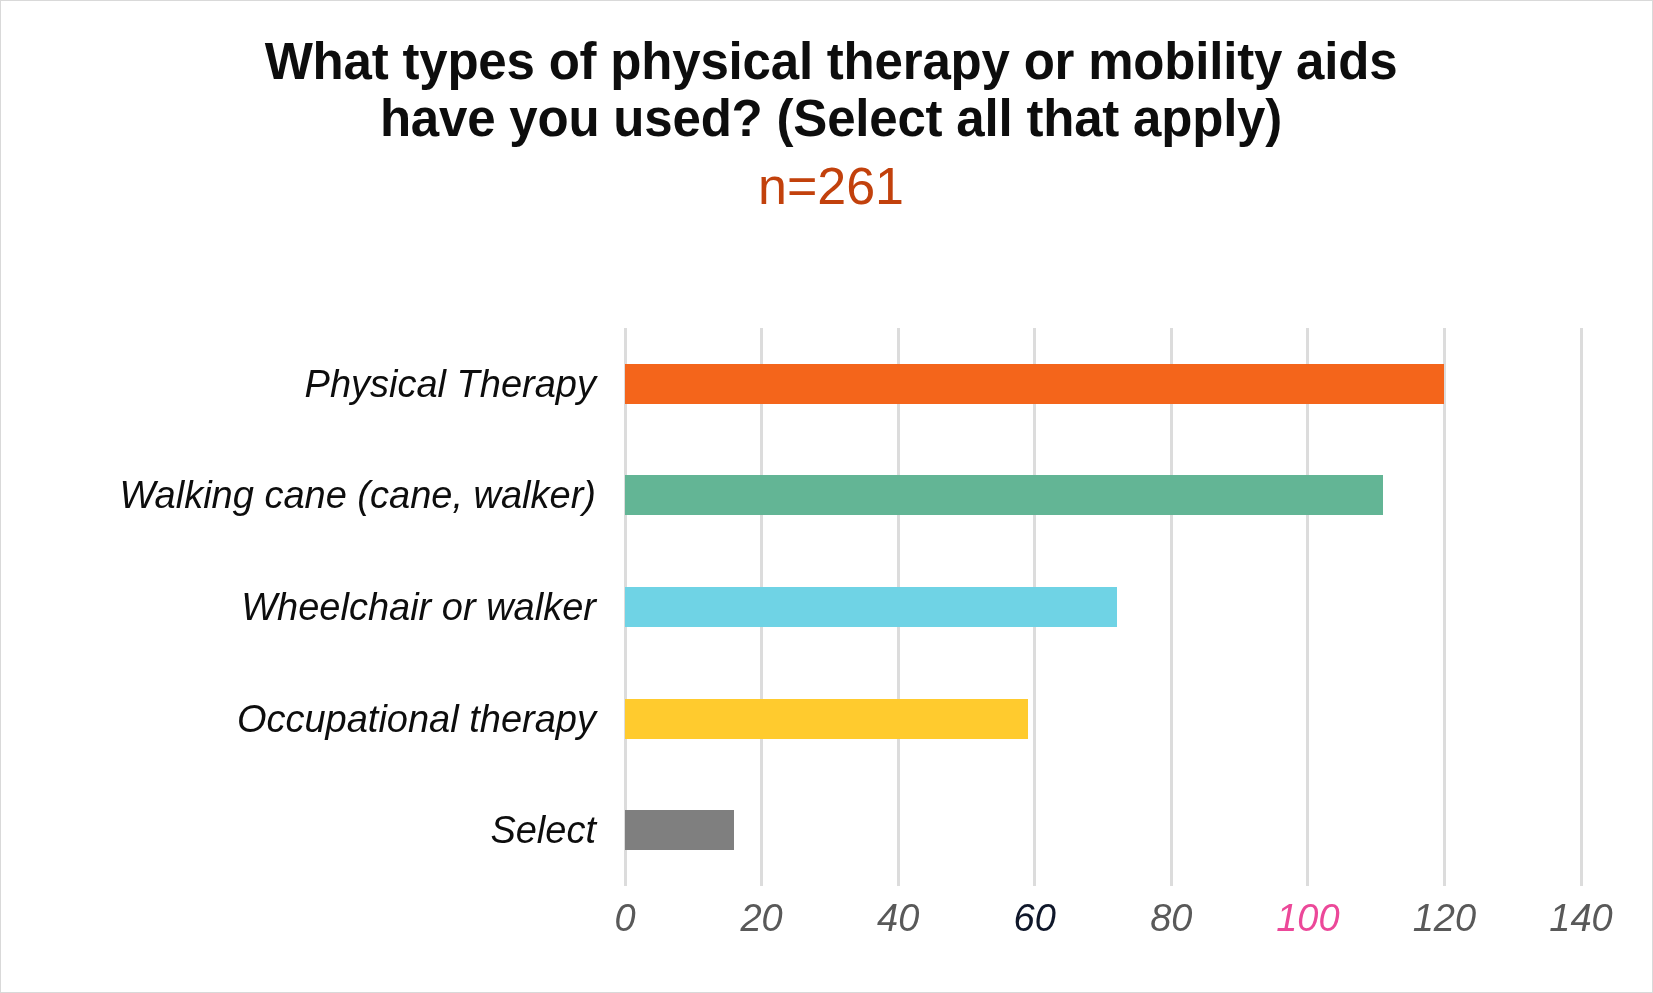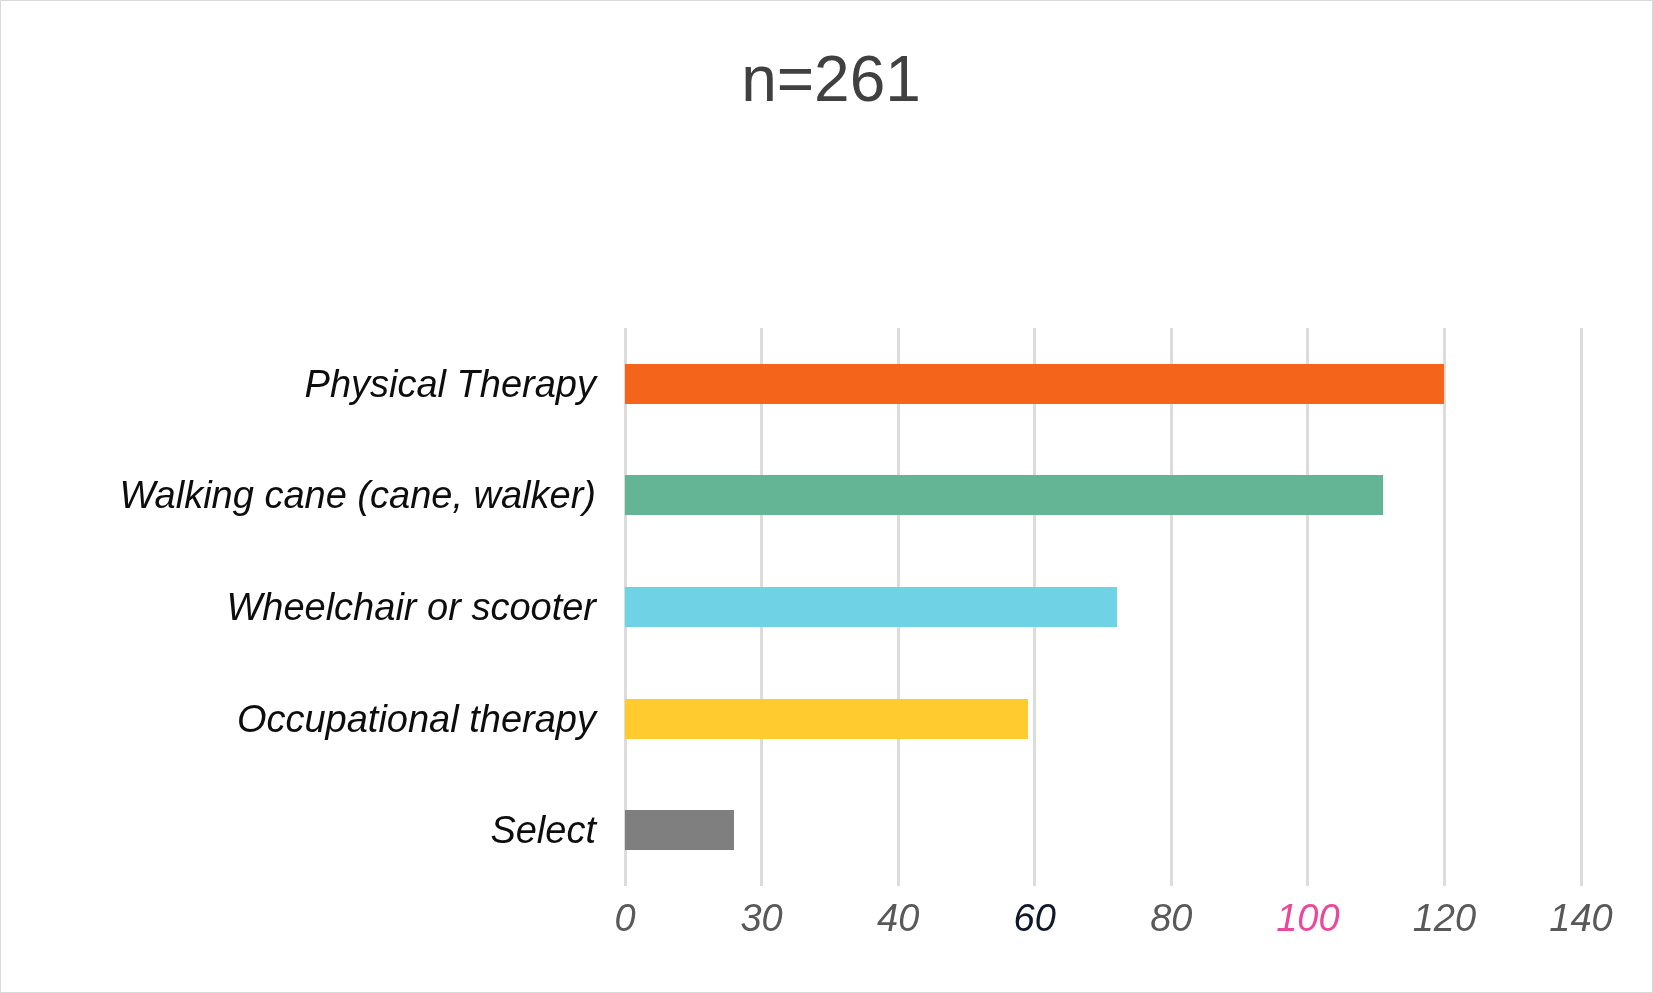--- a/index.html
+++ b/index.html
@@ -33,23 +33,23 @@
     font-size: 51px;
     line-height: 1.12;
     color: #0d0d0d;
     letter-spacing: -0.2px;
     margin: 0;
     white-space: pre-line;
   }
   #chart-subtitle {
     font-family: "Liberation Sans", sans-serif;
     font-weight: normal;
-    font-size: 64px;
+    font-size: 52px;
     line-height: 1.2;
-    color: #404040;
+    color: #c2410c;
     margin: 8px 0 0 0;
   }
 
   
   #plot-wrap {
     position: absolute;
     left: 0;
     top: 0;
     width: 1653px;
     height: 879px;
@@ -112,20 +112,22 @@
     line-height: 1;
     color: #595959;
   }
 </style>
 </head>
 <body>
 
 <div id="slide">
 
   <div id="title-block">
+    <h1 id="chart-title">What types of physical therapy or mobility aids
+have you used? (Select all that apply)</h1>
     <div id="chart-subtitle">n=261</div>
   </div>
 
   <div id="plot-wrap">
 
     <div id="plot-area">
 
       <div id="gridlines">
           <div class="gridline" style="left: -1.5px; background: rgb(220, 220, 220);"></div>
           <div class="gridline" style="left: 135.071px; background: rgb(220, 220, 220);"></div>
@@ -152,28 +154,28 @@
           </div>
           <div class="band" style="top: 446.4px;">
             <div class="bar" title="Other: 16" style="width: 109.257px; background: rgb(127, 127, 127);"></div>
           </div>
         </div>
     </div>
 
     <div id="cat-labels">
         <div class="cat-label" style="top: 382.8px;">Physical Therapy</div>
         <div class="cat-label" style="top: 494.4px;">Walking cane (cane, walker)</div>
-        <div class="cat-label" style="top: 606px;">Wheelchair or scooter</div>
+        <div class="cat-label" style="top: 606px;">Wheelchair or walker</div>
         <div class="cat-label" style="top: 717.6px;">Occupational therapy</div>
         <div class="cat-label" style="top: 829.2px;">Select</div>
       </div>
 
     <div id="tick-labels">
         <div class="tick-label" style="left: 624px; color: rgb(89, 89, 89);">0</div>
-        <div class="tick-label" style="left: 760.571px; color: rgb(89, 89, 89);">30</div>
+        <div class="tick-label" style="left: 760.571px; color: rgb(89, 89, 89);">20</div>
         <div class="tick-label" style="left: 897.143px; color: rgb(89, 89, 89);">40</div>
         <div class="tick-label" style="left: 1033.71px; color: #0f172a;">60</div>
         <div class="tick-label" style="left: 1170.29px; color: rgb(89, 89, 89);">80</div>
         <div class="tick-label" style="left: 1306.86px; color: #ec4899;">100</div>
         <div class="tick-label" style="left: 1443.43px; color: rgb(89, 89, 89);">120</div>
         <div class="tick-label" style="left: 1580px; color: rgb(89, 89, 89);">140</div>
       </div>
 
   </div>
 

